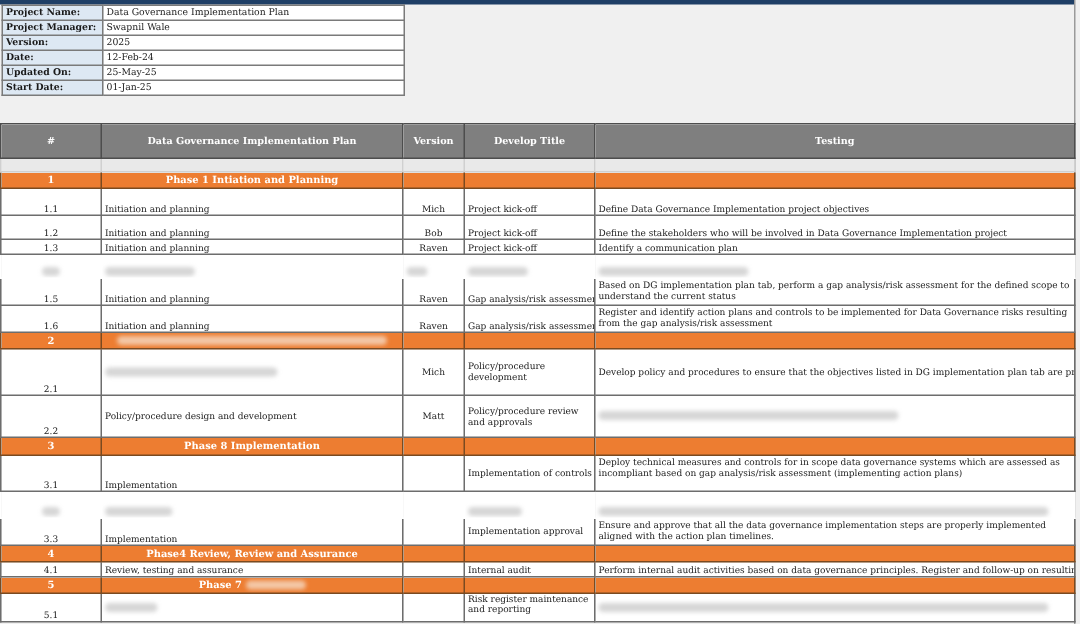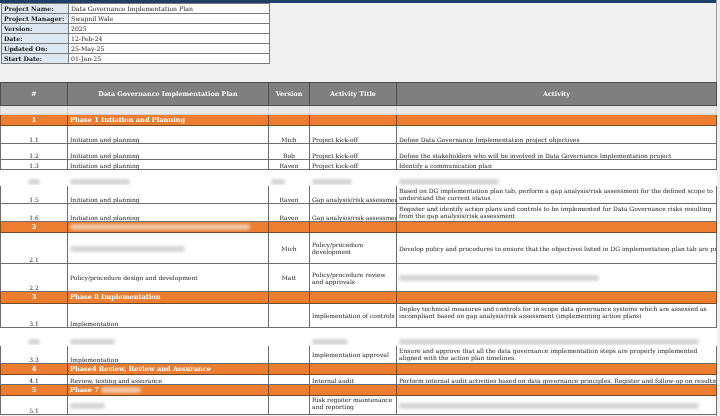--- a/index.html
+++ b/index.html
@@ -16,21 +16,21 @@
   .info { position: absolute; left: 1px; top: 3px; border-collapse: collapse; }
   .info td { border: 1px solid #7a7a7a; height: 9px; padding: 0 2px; line-height: 9px; font-size: 6.2px; white-space: nowrap; }
   .info td.lbl { width: 62px; background: #dde8f3; font-weight: bold; color: #1a1a1a; }
   .info td.val { width: 196px; background: #ffffff; }
 
   .grid { position: absolute; left: 0; top: 82px; width: 716px; border-collapse: collapse; table-layout: fixed; }
   .grid td, .grid th { border: 1px solid #6d6d6d; padding: 0 2px; overflow: hidden; vertical-align: bottom; line-height: 7px; }
   .grid th { background: #7f7f7f; color: #ffffff; font-weight: bold; height: 22px; vertical-align: middle; font-size: 6.4px; border-color: #4d4d4d; }
   .grid col.c0 { width: 67px; } .grid col.c1 { width: 201px; } .grid col.c2 { width: 41px; } .grid col.c3 { width: 87px; } .grid col.c4 { width: 320px; }
   .grid tr.spacer td { background: #e9e9e9; height: 8px; border-color: #d0d0d0; }
-  .grid tr.phase td { background: #ed7d31; color: #ffffff; font-weight: bold; height: 10px; font-size: 6.6px; vertical-align: middle; border-color: #7a4a20; }
+  .grid tr.phase td { background: #ed7d31; color: #ffffff; font-weight: bold; height: 10px; font-size: 6.6px; vertical-align: middle; border-color: #7a4a20; text-align: center; }
   .grid tr.phase td.num { text-align: center; }
   .grid tr.item td { background: #ffffff; }
   .grid td.num { text-align: center; }
   .grid td.res { text-align: center; vertical-align: middle; }
   .grid td.title { vertical-align: bottom; }
   .grid td.act { white-space: normal; vertical-align: top; padding-top: 1px; }
   .nowrap { white-space: nowrap; }
   .blurbar { display: inline-block; height: 6px; background: #d6d6d6; border-radius: 3px; filter: blur(1.5px); vertical-align: middle; }
   .blurbar.light { background: #f3c7a6; }
 </style>
@@ -75,22 +75,22 @@
       <col class="c1">
       <col class="c2">
       <col class="c3">
       <col class="c4">
     </colgroup>
   <tbody>
       <tr>
     <th>#</th>
     <th>Data Governance Implementation Plan</th>
     <th>Version</th>
-    <th>Activity Title</th>
-    <th>Activity</th>
+    <th>Develop Title</th>
+    <th>Testing</th>
   </tr>
   <tr class="spacer">
         <td></td>
         <td></td>
         <td></td>
         <td></td>
         <td></td>
       </tr>
 
   <tr class="phase" style="height:11px">

